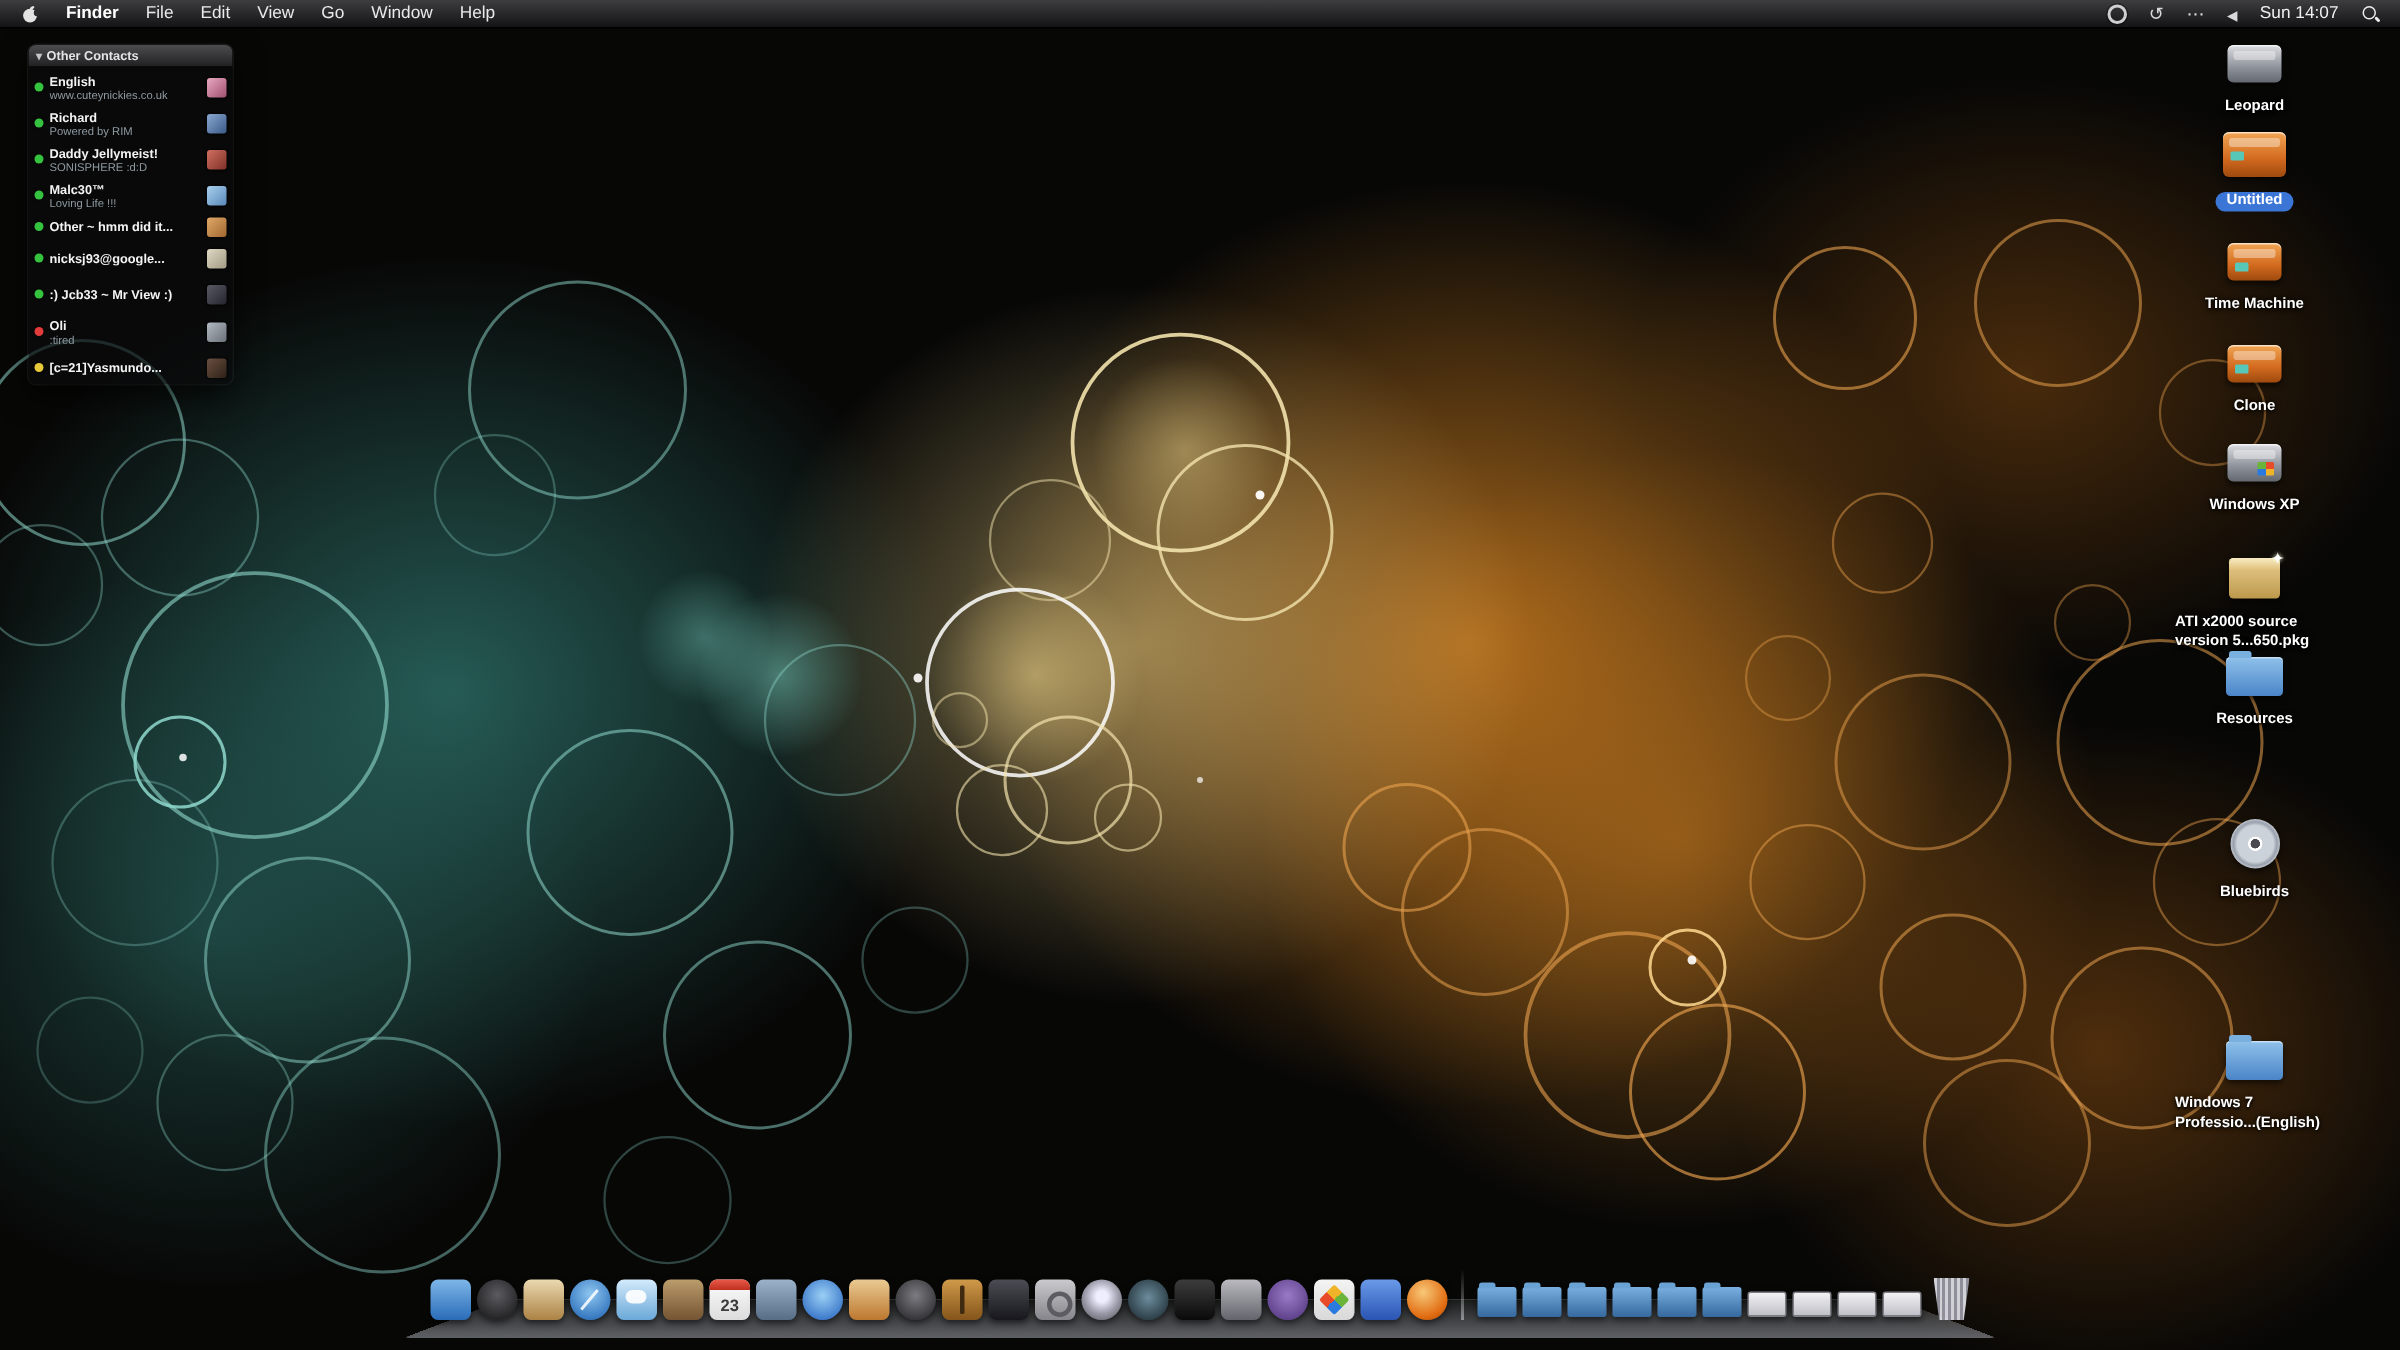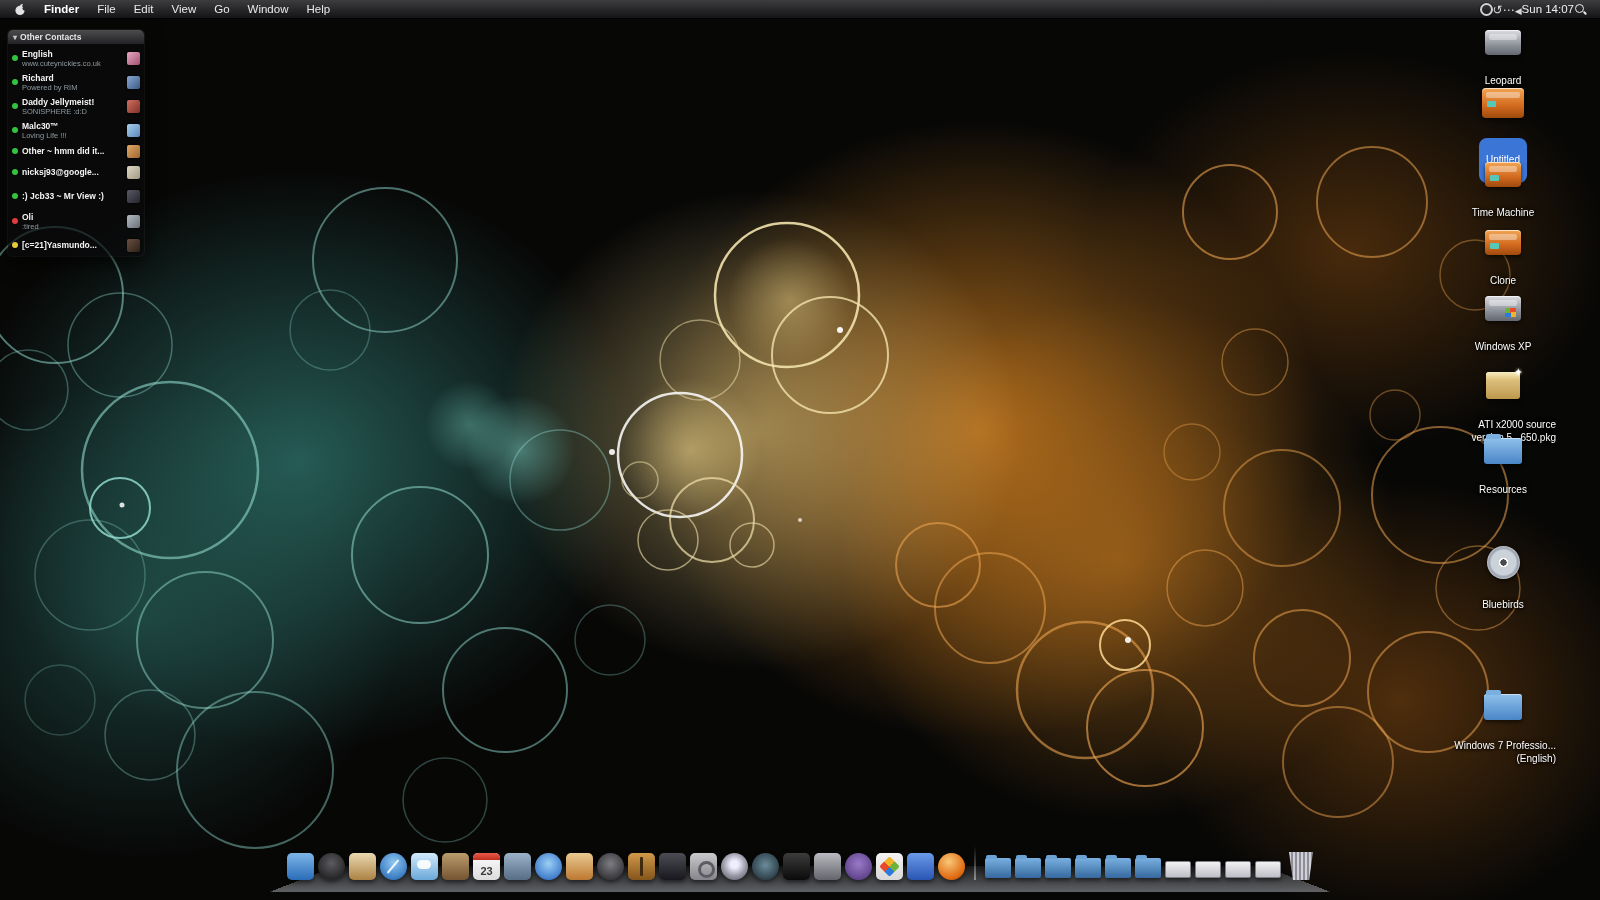--- a/index.html
+++ b/index.html
@@ -9,32 +9,32 @@
   
   .wall{position:absolute;inset:0;z-index:0}
 
   
   .menubar{position:absolute;top:0;left:0;right:0;height:19px;z-index:30;
            background:linear-gradient(#3d3d3f,#141416);border-bottom:1px solid #000;
            display:flex;align-items:center;padding:0 6px;box-sizing:border-box}
   .applewrap{padding:0 8px;display:flex;align-items:center;height:100%}
   .mitem{padding:0 9px;height:100%;display:flex;align-items:center;color:#e9e9e9;font-size:11.5px;cursor:default}
   .mitem.app{font-weight:bold;color:#fff}
-  .extras{margin-left:auto;display:flex;align-items:center;gap:0;padding-right:8px;color:#d9d9d9}
+  .extras{margin-left:auto;display:flex;align-items:center;gap:15px;padding-right:8px;color:#d9d9d9}
   .x-gear{width:9px;height:9px;border:2px solid #cfcfcf;border-radius:50%;box-shadow:0 0 0 1px rgba(0,0,0,.3)}
   .x-tm::before{content:"\21BA";font-size:12px;color:#d9d9d9}
   .x-ellipsis::before{content:"\22EF";font-size:12px;color:#d9d9d9}
   .x-frontrow::before{content:"\25C0";font-size:9px;color:#d9d9d9}
   .clock{font-size:11.5px;color:#f0f0f0;white-space:nowrap}
   .x-spot{position:relative;width:12px;height:12px}
   .x-spot::before{content:"";position:absolute;left:1px;top:1px;width:7px;height:7px;border:1.6px solid #ececec;border-radius:50%}
   .x-spot::after{content:"";position:absolute;left:8.5px;top:8.5px;width:4px;height:1.8px;background:#ececec;transform:rotate(45deg);border-radius:1px}
 
   
-  .blist{position:absolute;left:8px;top:30px;width:136px;z-index:10;
+  .blist{position:absolute;left:19px;top:30px;width:136px;z-index:10;
          background:rgba(10,10,12,.70);border-radius:5px;overflow:hidden;
          box-shadow:0 8px 20px rgba(0,0,0,.65),0 0 0 1px rgba(255,255,255,.08)}
   .blhead{height:14px;display:flex;align-items:center;gap:3px;padding:0 5px;
           background:linear-gradient(#4c4c4e,#222224);color:#e4e4e4;font-size:8.5px;font-weight:bold}
   .blhead::before{content:"\25BE";font-size:8px;color:#c5c5c5}
   .contacts{list-style:none;margin:0;padding:2px 0}
   .contact{display:flex;align-items:center;gap:4px;padding:2.5px 4px;min-height:13px}
   .dot{width:6px;height:6px;border-radius:50%;flex:0 0 auto;box-shadow:0 0 2px rgba(0,0,0,.8)}
   .dot.g{background:#35c33f}.dot.r{background:#e23b3b}.dot.y{background:#e5c93a}
   .ct{flex:1;min-width:0}
@@ -43,23 +43,23 @@
   .cstatus:empty{display:none}
   .avatar{width:13px;height:13px;border-radius:2px;flex:0 0 auto;box-shadow:0 0 2px #000}
   .av1{background:linear-gradient(135deg,#e8a8c0,#a05070)} .av2{background:linear-gradient(135deg,#8aa8d0,#3a5a88)}
   .av3{background:linear-gradient(135deg,#d07060,#803028)} .av4{background:linear-gradient(135deg,#aad0ee,#5888b8)}
   .av5{background:linear-gradient(135deg,#e0a868,#a06830)} .av6{background:linear-gradient(135deg,#e0d8c4,#a09a84)}
   .av7{background:linear-gradient(135deg,#5a5a66,#24242c)} .av8{background:linear-gradient(135deg,#b4bac2,#6a7078)}
   .av9{background:linear-gradient(135deg,#6a5040,#2e2018)}
 
   
   .dicon{position:absolute;left:1447px;width:112px;display:flex;flex-direction:column;align-items:center;z-index:5;cursor:default}
-  .dlabel{margin-top:20px;font-size:10px;font-weight:normal;color:#fff;text-align:right;line-height:1.25;
+  .dlabel{margin-top:10px;font-size:10px;font-weight:bold;color:#fff;text-align:left;line-height:1.25;
           max-width:106px;text-shadow:0 1px 2px #000,0 0 4px rgba(0,0,0,.9)}
-  .dlabel.sel{background:#3b76d6;border-radius:8px;padding:16px 7px;text-shadow:none}
+  .dlabel.sel{background:#3b76d6;border-radius:8px;padding:0 7px;text-shadow:none}
   .ic{position:relative}
   .ic-drive{width:36px;height:25px;border-radius:4px;
             background:linear-gradient(180deg,#dcdee2,#8e929a 60%,#63676f);
             box-shadow:inset 0 1px 0 rgba(255,255,255,.65),0 2px 4px rgba(0,0,0,.6)}
   .ic-drive::after{content:"";position:absolute;left:4px;right:4px;top:4px;height:6px;border-radius:2px;background:rgba(255,255,255,.38)}
   .ic-orange{background:linear-gradient(180deg,#f2a654,#d2691e 60%,#9e4a0e)}
   .ic-orange::before{content:"";position:absolute;left:5px;top:13px;width:9px;height:6px;background:#57c8b8;border-radius:1px;z-index:1}
   .ic-big{width:42px;height:30px}
   .ic-xp::before{content:"";position:absolute;right:5px;top:12px;width:11px;height:9px;border-radius:1px;z-index:1;
     background:conic-gradient(#e84a2a 0 90deg,#f0b428 90deg 180deg,#2a7ae0 180deg 270deg,#6ab43a 270deg 360deg)}

